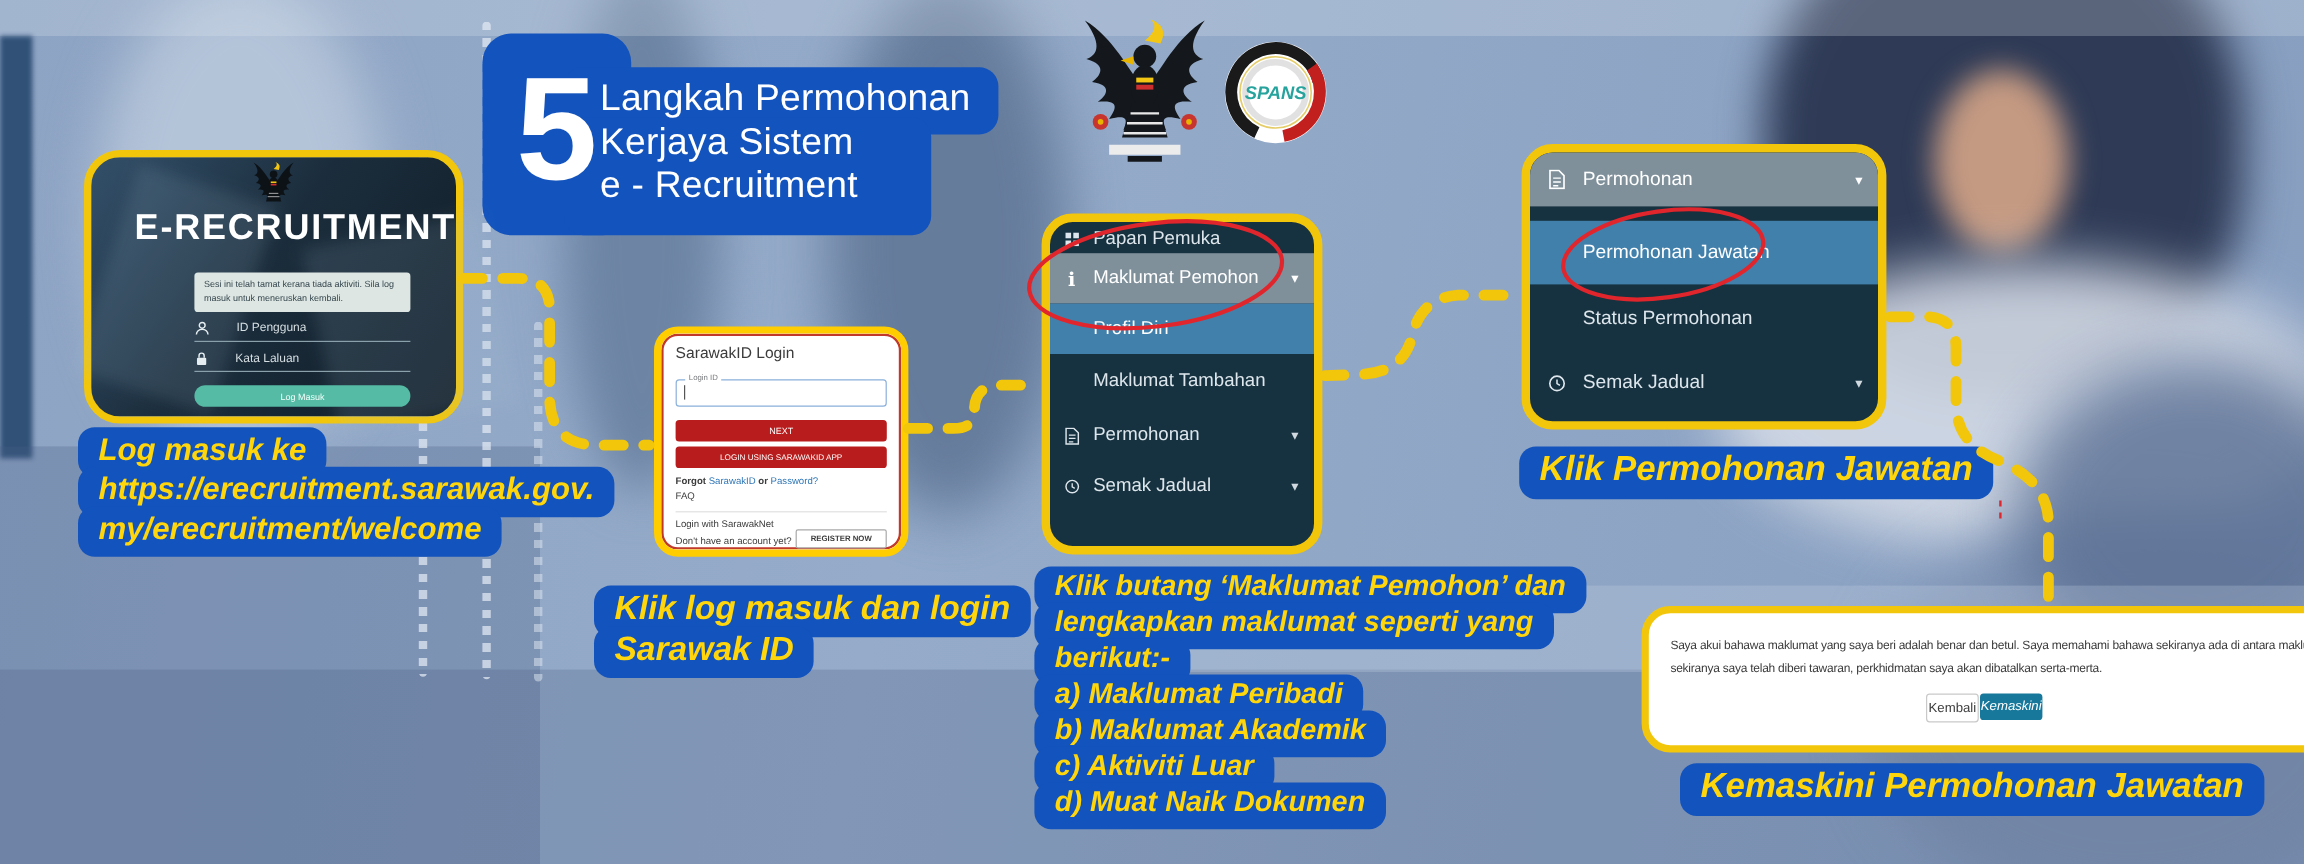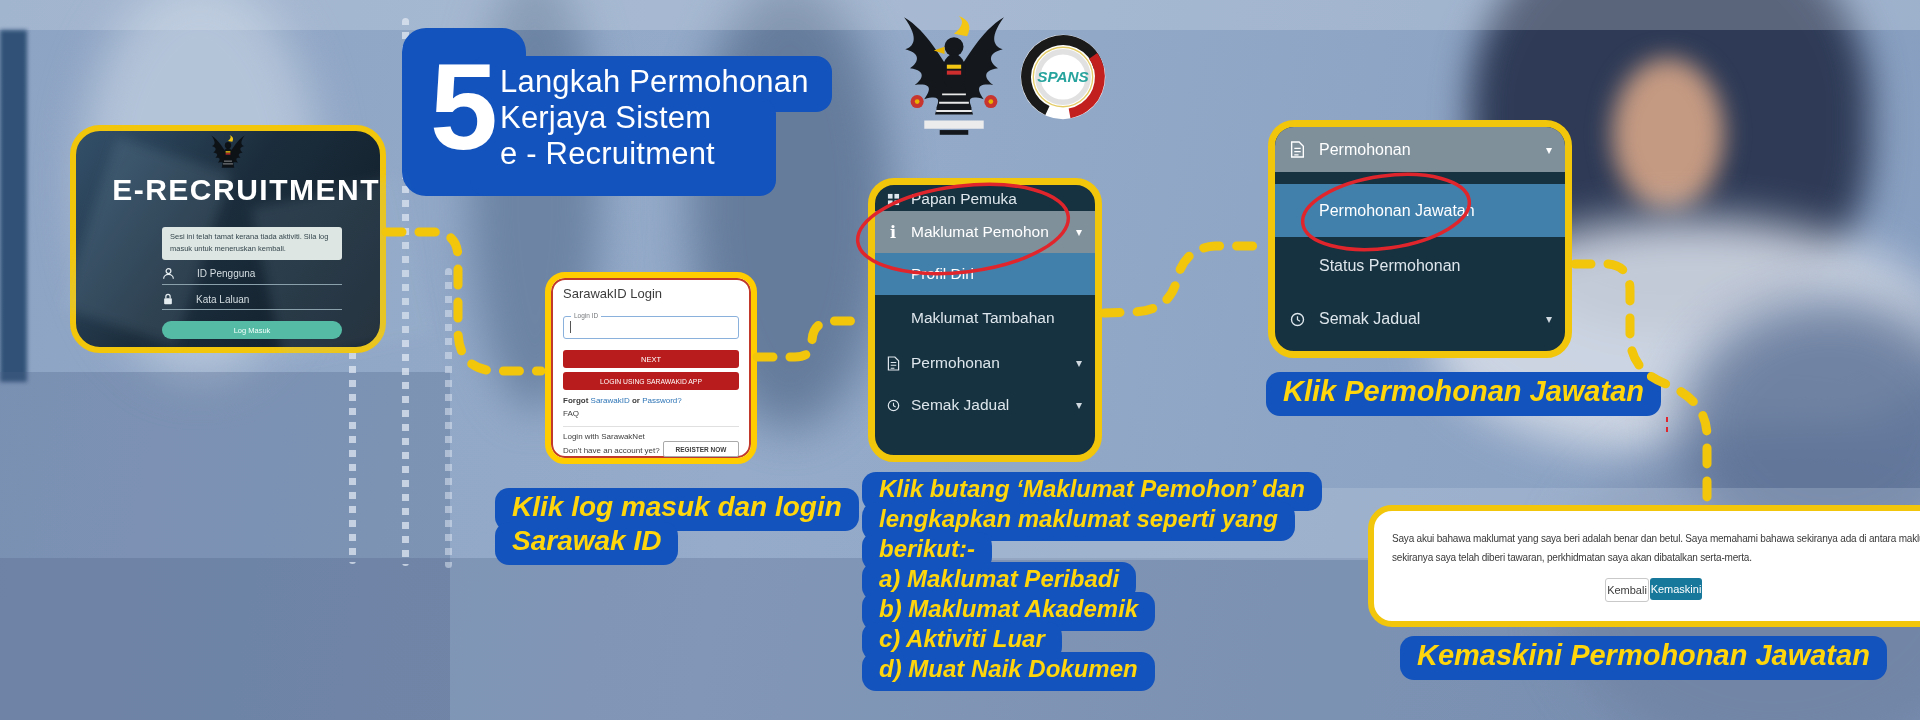--- a/index.html
+++ b/index.html
@@ -162,20 +162,25 @@
         <svg viewBox="0 0 14 14" width="12" height="12">
             <rect x="2.5" y="6" width="9" height="7" rx="1" fill="#e6edf0"></rect>
             <path d="M4.5 6 V4 a2.5 2.5 0 0 1 5 0 V6" fill="none" stroke="#e6edf0" stroke-width="1.4"></path>
           </svg>
       </span>
       <span>Kata Laluan</span>
     </div>
     <div class="erec-btn" style="left:86px;top:190px;width:180px;height:18px;">Log Masuk</div>
   </div>
 
+  <div class="cap" style="left:65px;top:356px;font-size:26px;">
+    <span>Log masuk ke</span>
+    <span>https://erecruitment.sarawak.gov.</span>
+    <span>my/erecruitment/welcome</span>
+  </div>
 
   <div id="sid" class="ycard" style="left:545px;top:272px;width:212px;height:192px;">
     <div class="sid-title" style="left:12px;top:8px;">SarawakID Login</div>
     <div class="sid-input" style="left:12px;top:38px;width:176px;height:23px;">
       <span class="sid-float">Login ID</span>
       <span class="sid-caret"></span>
     </div>
     <div class="sid-btn" style="left:12px;top:72px;width:176px;height:18px;font-size:7.5px;">NEXT</div>
     <div class="sid-btn" style="left:12px;top:94px;width:176px;height:18px;font-size:6.8px;">LOGIN USING SARAWAKID APP</div>
     <div class="sid-small" style="left:12px;top:118px;font-weight:bold;">
@@ -281,21 +286,21 @@
   </div>
 
   <div class="cap" style="left:1266px;top:372px;font-size:29px;">
     <span>Klik Permohonan Jawatan</span>
   </div>
 
   <div id="dlg" class="ycard" style="left:1368px;top:505px;width:586px;height:122px;border-width:6px;">
     <div class="dlg-txt" style="left:18px;top:22px;">Saya akui bahawa maklumat yang saya beri adalah benar dan betul. Saya memahami bahawa sekiranya ada di antara maklumat itu d</div>
     <div class="dlg-txt" style="left:18px;top:41px;">sekiranya saya telah diberi tawaran, perkhidmatan saya akan dibatalkan serta-merta.</div>
     <div class="dlg-btn dlg-back" style="left:231px;top:67px;width:42px;height:22px;">Kembali</div>
-    <div class="dlg-btn dlg-upd" style="left:276px;top:67px;width:52px;height:22px;">Kemaskini</div>
+    <div class="dlg-btn dlg-upd" style="left:276px;top:67px;width:52px;height:22px;font-style:italic;">Kemaskini</div>
   </div>
 
   <div class="cap" style="left:1400px;top:636px;font-size:29px;">
     <span>Kemaskini Permohonan Jawatan</span>
   </div>
 
   <svg id="overlay" width="1920" height="720" viewBox="0 0 1920 720">
     <g stroke="#f2c60a" stroke-width="9" fill="none" stroke-linecap="round" stroke-dasharray="16 17">
       <path d="M 386 232 L 432 232 Q 458 232 458 258 L 458 330 Q 458 371 498 371 L 541 371"></path>
       <path d="M 757 357 L 795 357 Q 812 357 812 342 Q 812 322 832 321 L 864 321"></path>

